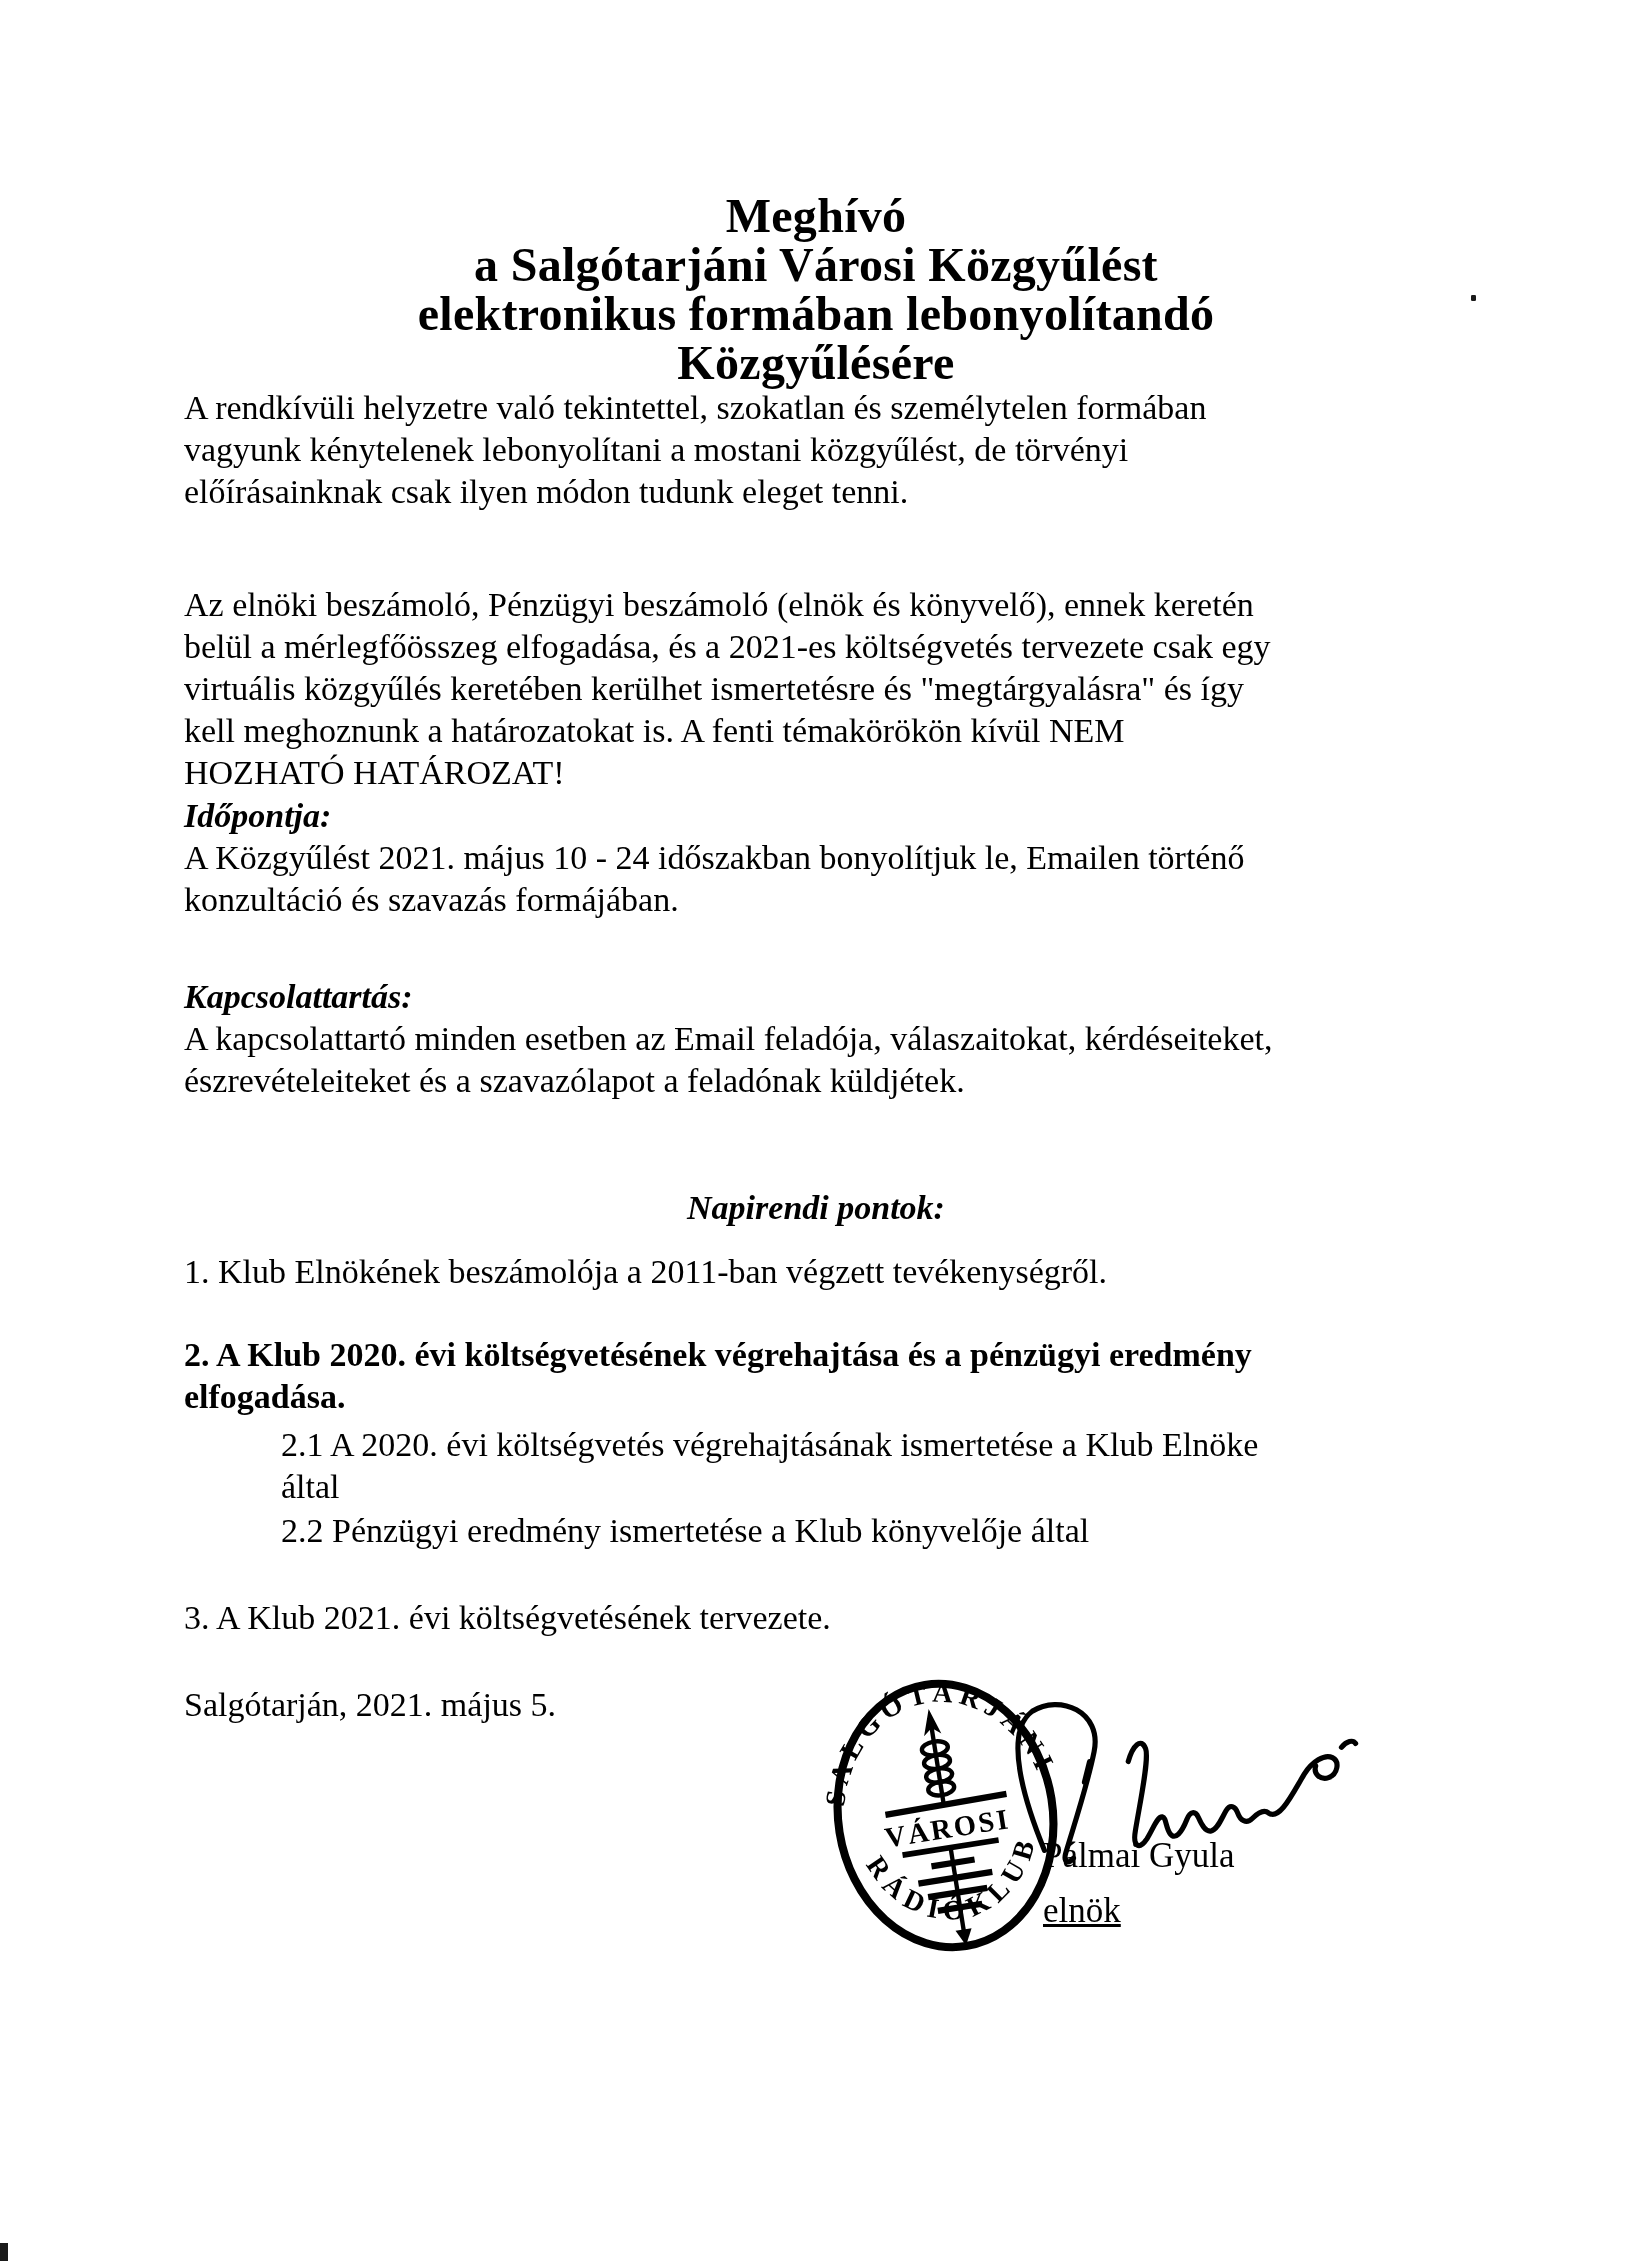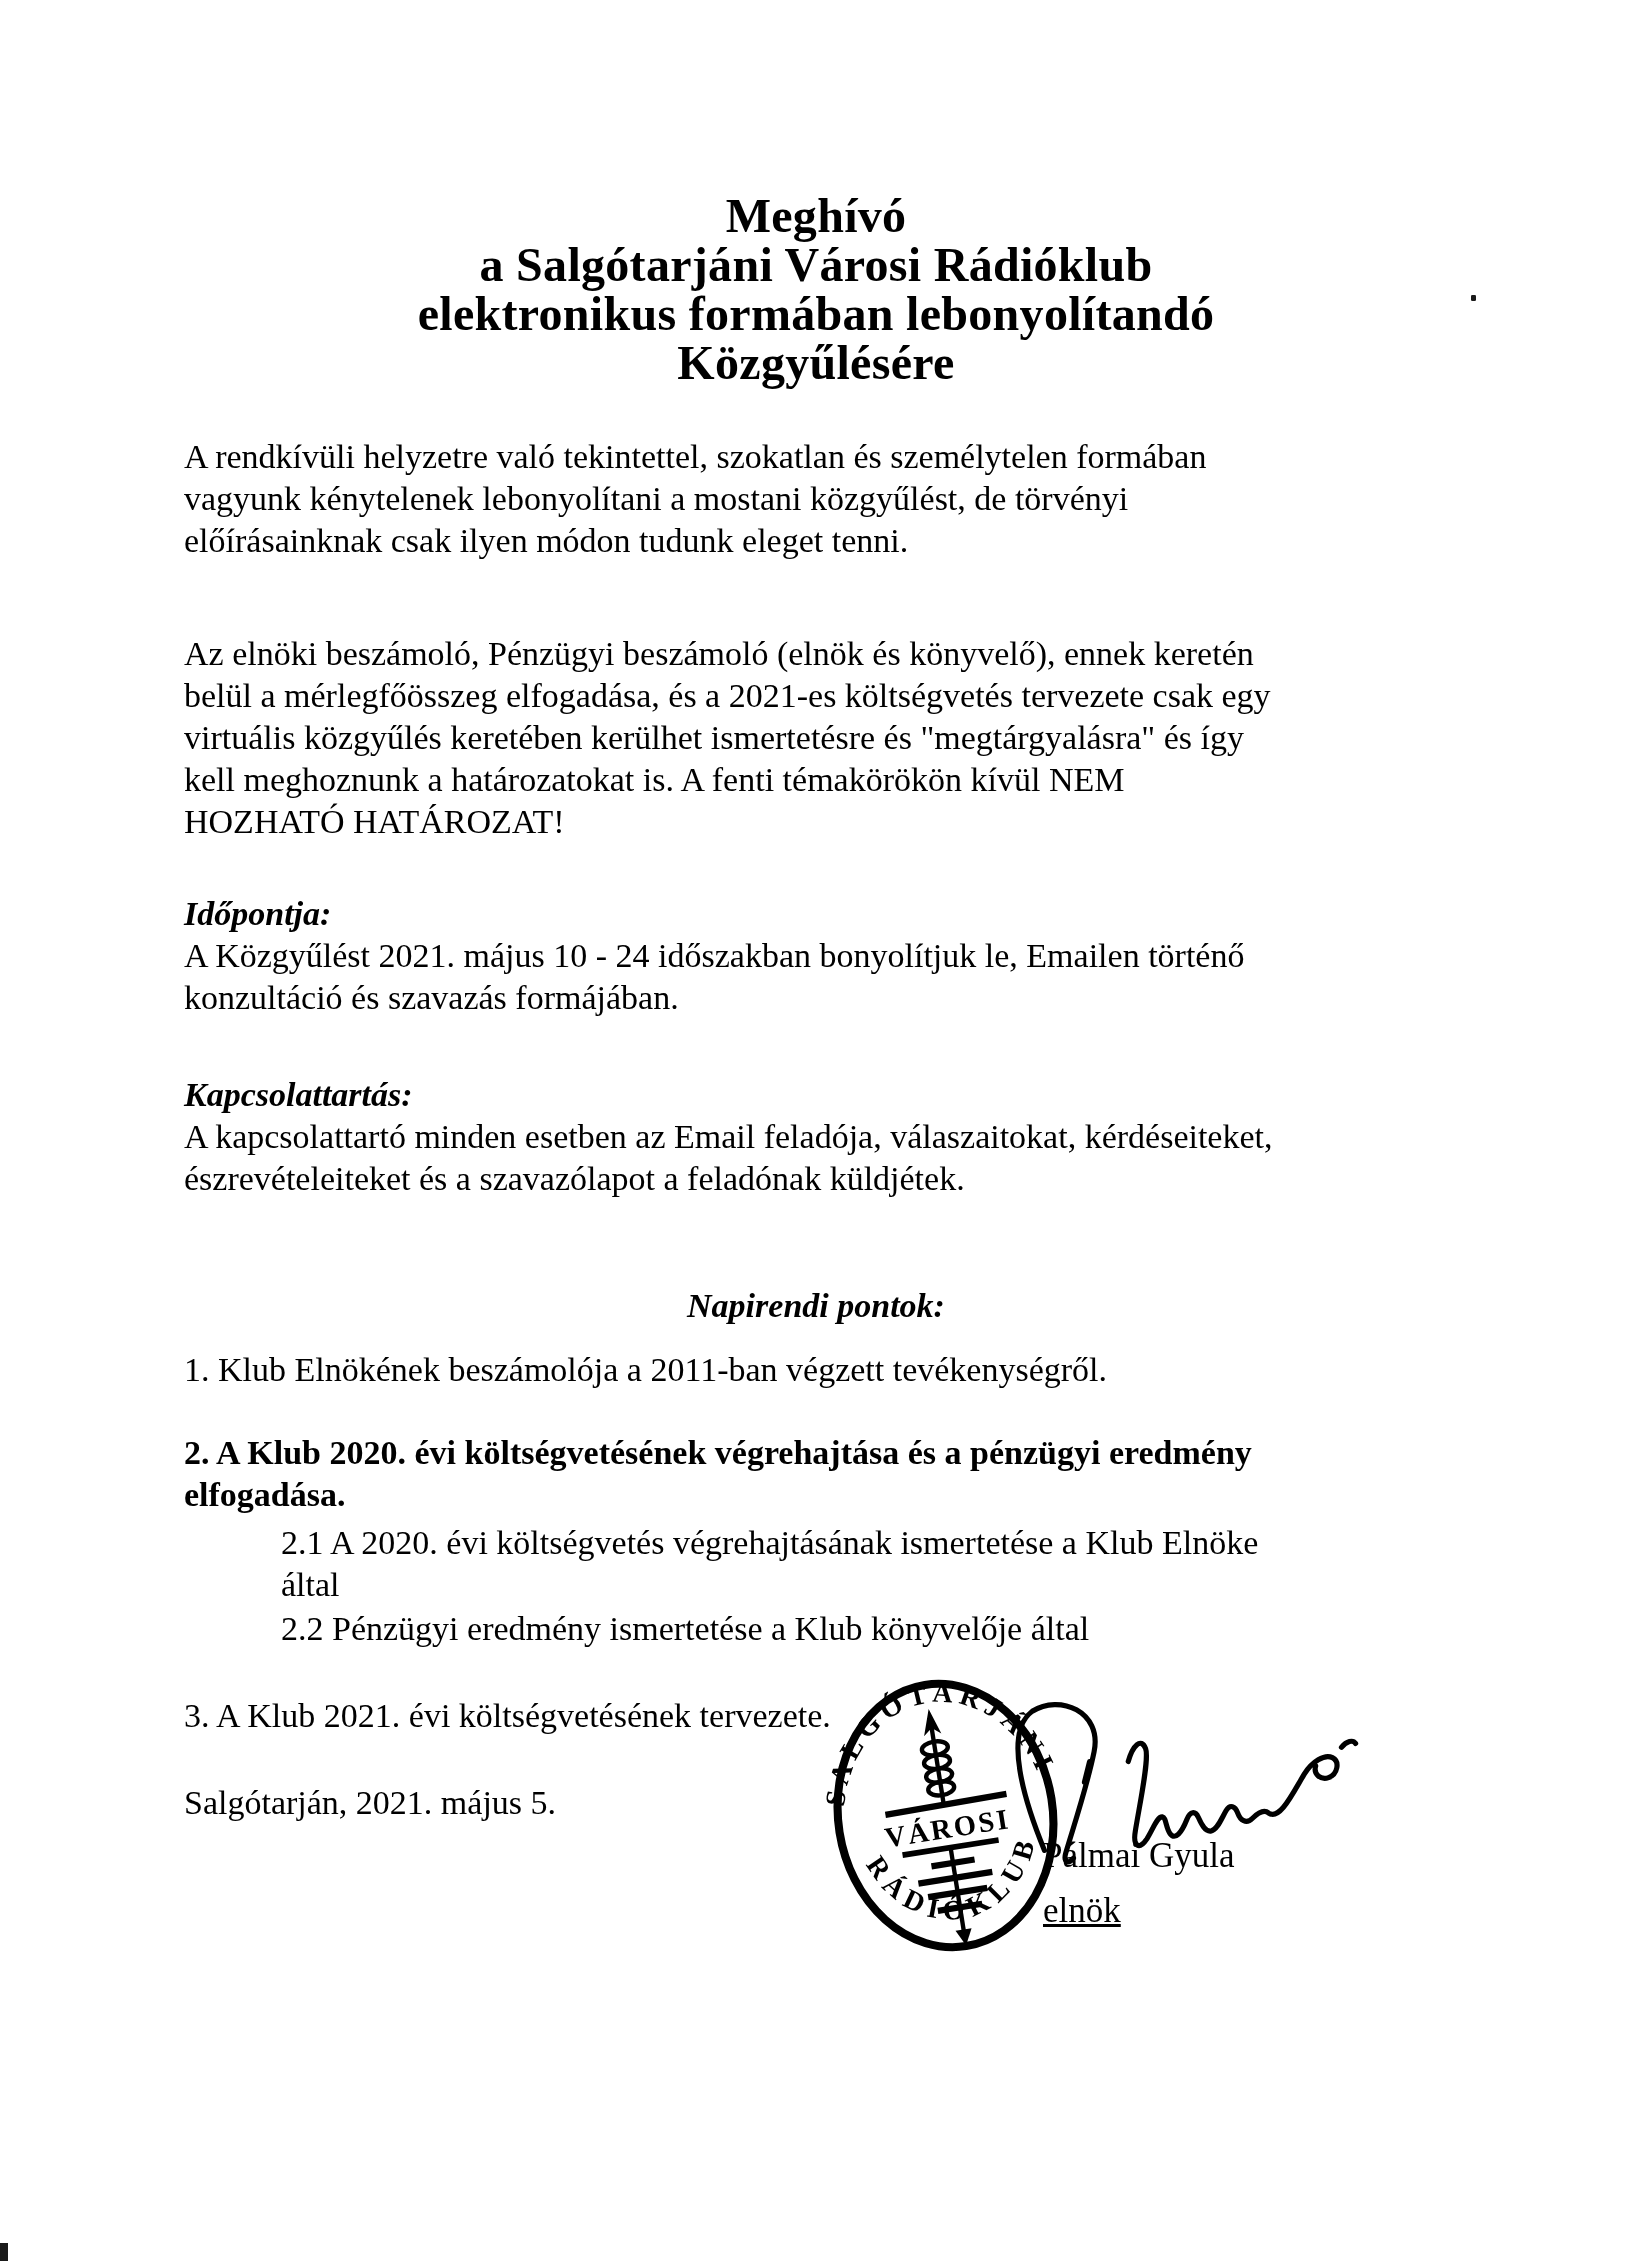--- a/index.html
+++ b/index.html
@@ -34,21 +34,21 @@
     margin: 0;
   }
   .heading {
     font-size: 34px;
     line-height: 43px;
     font-weight: bold;
     margin: 0;
     font-style: italic;
   }
   .indent { padding-left: 97px; }
-  .mt-76  { margin-top: 49px; }
+  .mt-76  { }
   .mt-110 { margin-top: 71px; }
   .mt-84  { margin-top: 54px; }
   .mt-130 { margin-top: 84px; text-align: center; }
   .mt-34  { margin-top: 22px; }
   .mt-64  { margin-top: 41px; font-weight: bold; }
   .mt-10  { margin-top: 6.4px; }
   .mt-0   { margin-top: 2px; }
   .mt-70  { margin-top: 45px; }
 
   
@@ -93,21 +93,21 @@
 </style>
 </head>
 <body>
 
 <div class="page">
 
   <div class="content">
 
     <div class="title-block">
       <div>Meghívó</div>
-      <div>a Salgótarjáni Városi Rádióklub</div>
+      <div>a Salgótarjáni Városi Közgyűlést</div>
       <div>elektronikus formában lebonyolítandó</div>
       <div>Közgyűlésére</div>
     </div>
 
     <p class="bodytext mt-76">A rendkívüli helyzetre való tekintettel, szokatlan és személytelen formában
 vagyunk kénytelenek lebonyolítani a mostani közgyűlést, de törvényi
 előírásainknak csak ilyen módon tudunk eleget tenni.</p>
 
     <p class="bodytext mt-110">Az elnöki beszámoló, Pénzügyi beszámoló (elnök és könyvelő), ennek keretén
 belül a mérlegfőösszeg elfogadása, és a 2021-es költségvetés tervezete csak egy

